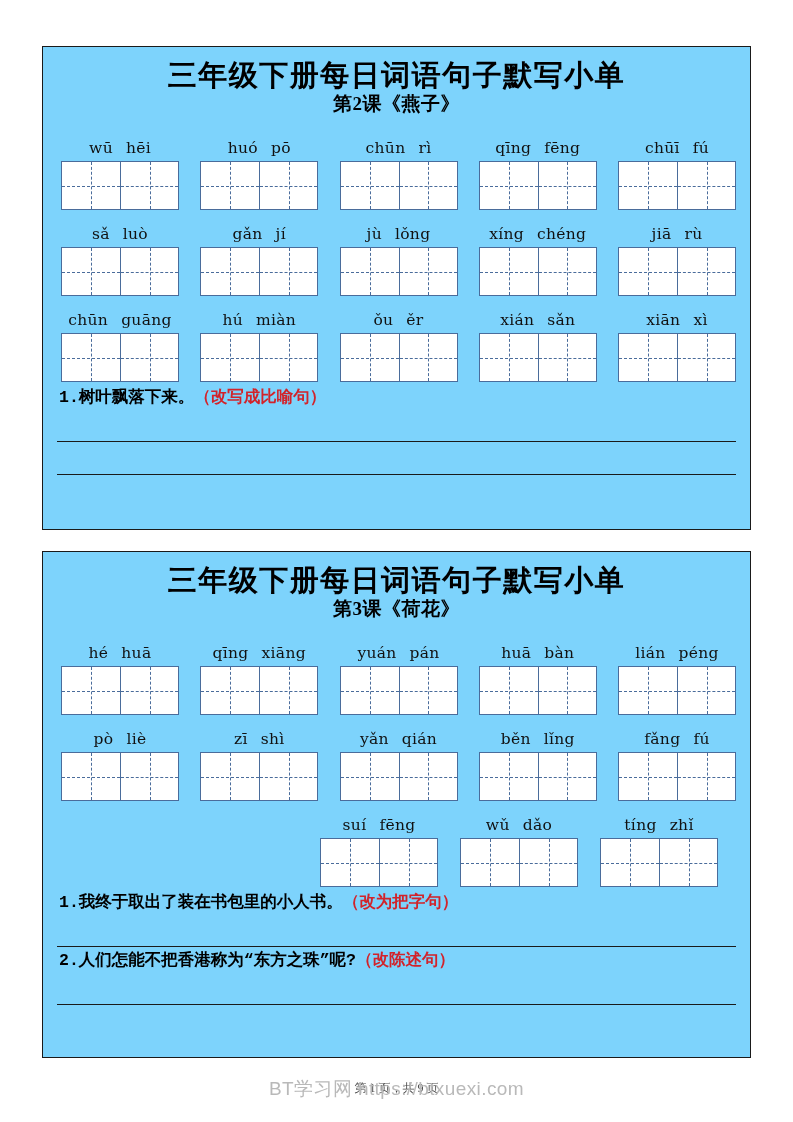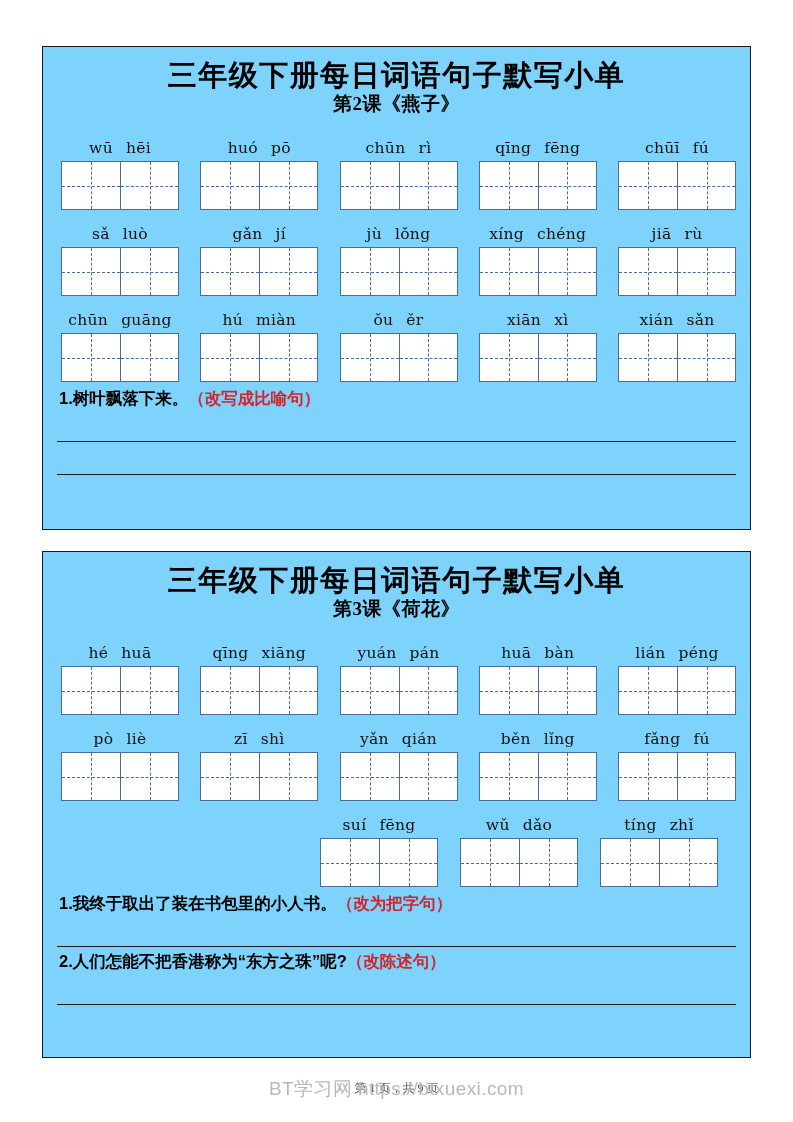--- a/index.html
+++ b/index.html
@@ -127,21 +127,21 @@
     border-top: 1.5px dashed #4a6c9b;
   }
 
   
   .sentences {
     padding: 0 14px 0 14px;
     margin-top: 4px;
   }
   .sentence-block { margin-top: 2px; }
   .sentence-text {
-    font-family: Liberation Sans, sans-serif;
+    font-family: Liberation Mono, monospace;
     font-weight: bold;
     font-size: 16.5px;
     color: #000;
     line-height: 1.5;
     white-space: nowrap;
     padding-left: 2px;
   }
   .sentence-text .hint { color: #d2232a; }
   .answer-line {
     border-bottom: 1.4px solid #1a1a1a;
@@ -314,32 +314,32 @@
               <span>ǒu</span>
               <span>ěr</span>
             </div>
             <div class="tian">
               <div class="cell"></div>
               <div class="cell"></div>
             </div>
           </div>
           <div class="word-cell">
             <div class="pinyin">
+              <span>xián</span>
+              <span>sǎn</span>
+            </div>
+            <div class="tian">
+              <div class="cell"></div>
+              <div class="cell"></div>
+            </div>
+          </div>
+          <div class="word-cell">
+            <div class="pinyin">
               <span>xiān</span>
               <span>xì</span>
-            </div>
-            <div class="tian">
-              <div class="cell"></div>
-              <div class="cell"></div>
-            </div>
-          </div>
-          <div class="word-cell">
-            <div class="pinyin">
-              <span>xián</span>
-              <span>sǎn</span>
             </div>
             <div class="tian">
               <div class="cell"></div>
               <div class="cell"></div>
             </div>
           </div>
         </div>
       </div>
     <div class="sentences">
         <div class="sentence-block">

